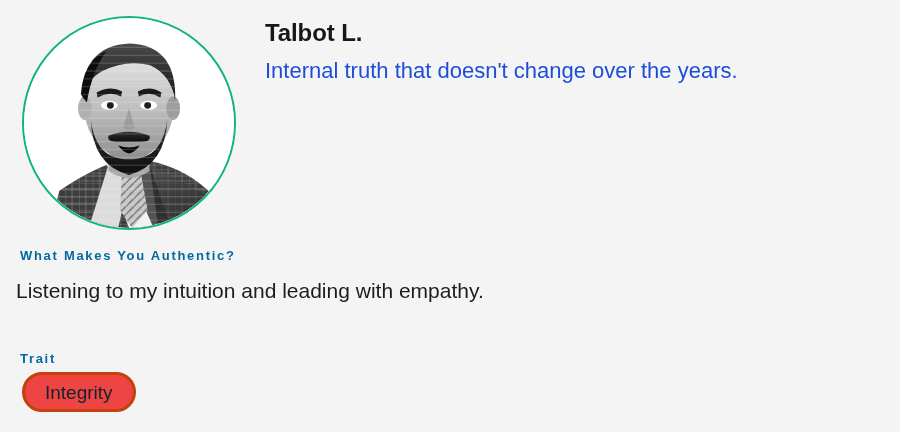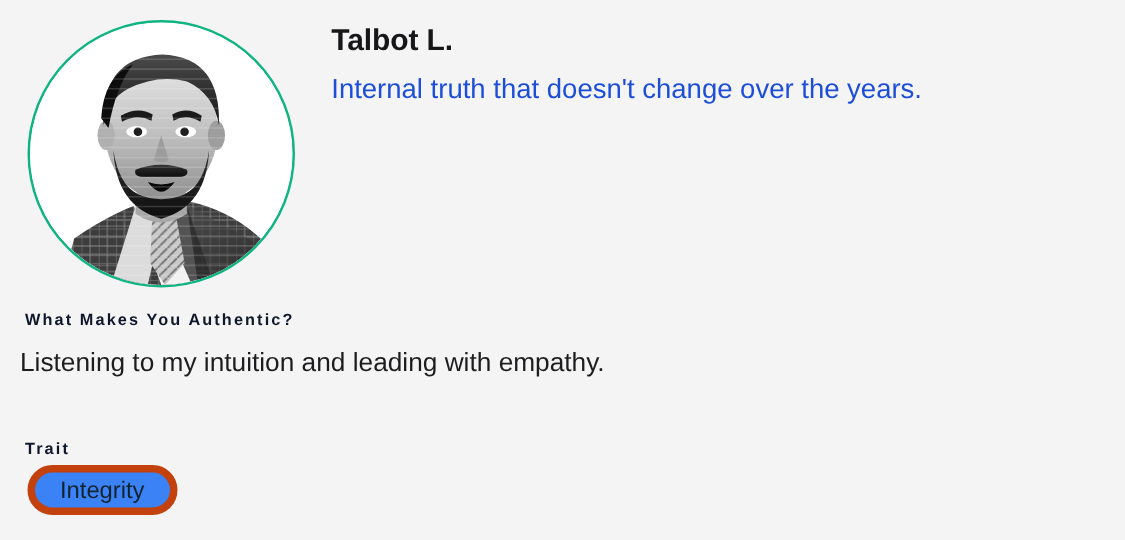--- a/index.html
+++ b/index.html
@@ -78,21 +78,21 @@
     line-height: 30px;
     margin: 0;
     white-space: nowrap;
   }
 
   
   .section-label {
     position: absolute;
     font-size: 13px;
     font-weight: bold;
-    color: #0f172a;
+    color: #0369a1;
     letter-spacing: 1.7px;
     line-height: 16px;
     margin: 0;
     white-space: nowrap;
   }
 
   .section-body {
     position: absolute;
     font-size: 21px;
     font-weight: normal;
@@ -117,22 +117,22 @@
     gap: 10px;
   }
 
   .chip {
     display: inline-flex;
     align-items: center;
     justify-content: center;
     height: 40px;
     padding: 0 20px;
     border-radius: 20px;
-    background: #3b82f6;
-    border: 6px solid #c2410c;
+    background: #ef4444;
+    border: 3px solid #c2410c;
     box-sizing: border-box;
     font-size: 19px;
     color: #11242e;
     line-height: 1;
     white-space: nowrap;
   }
 </style>
 </head>
 <body>
 

